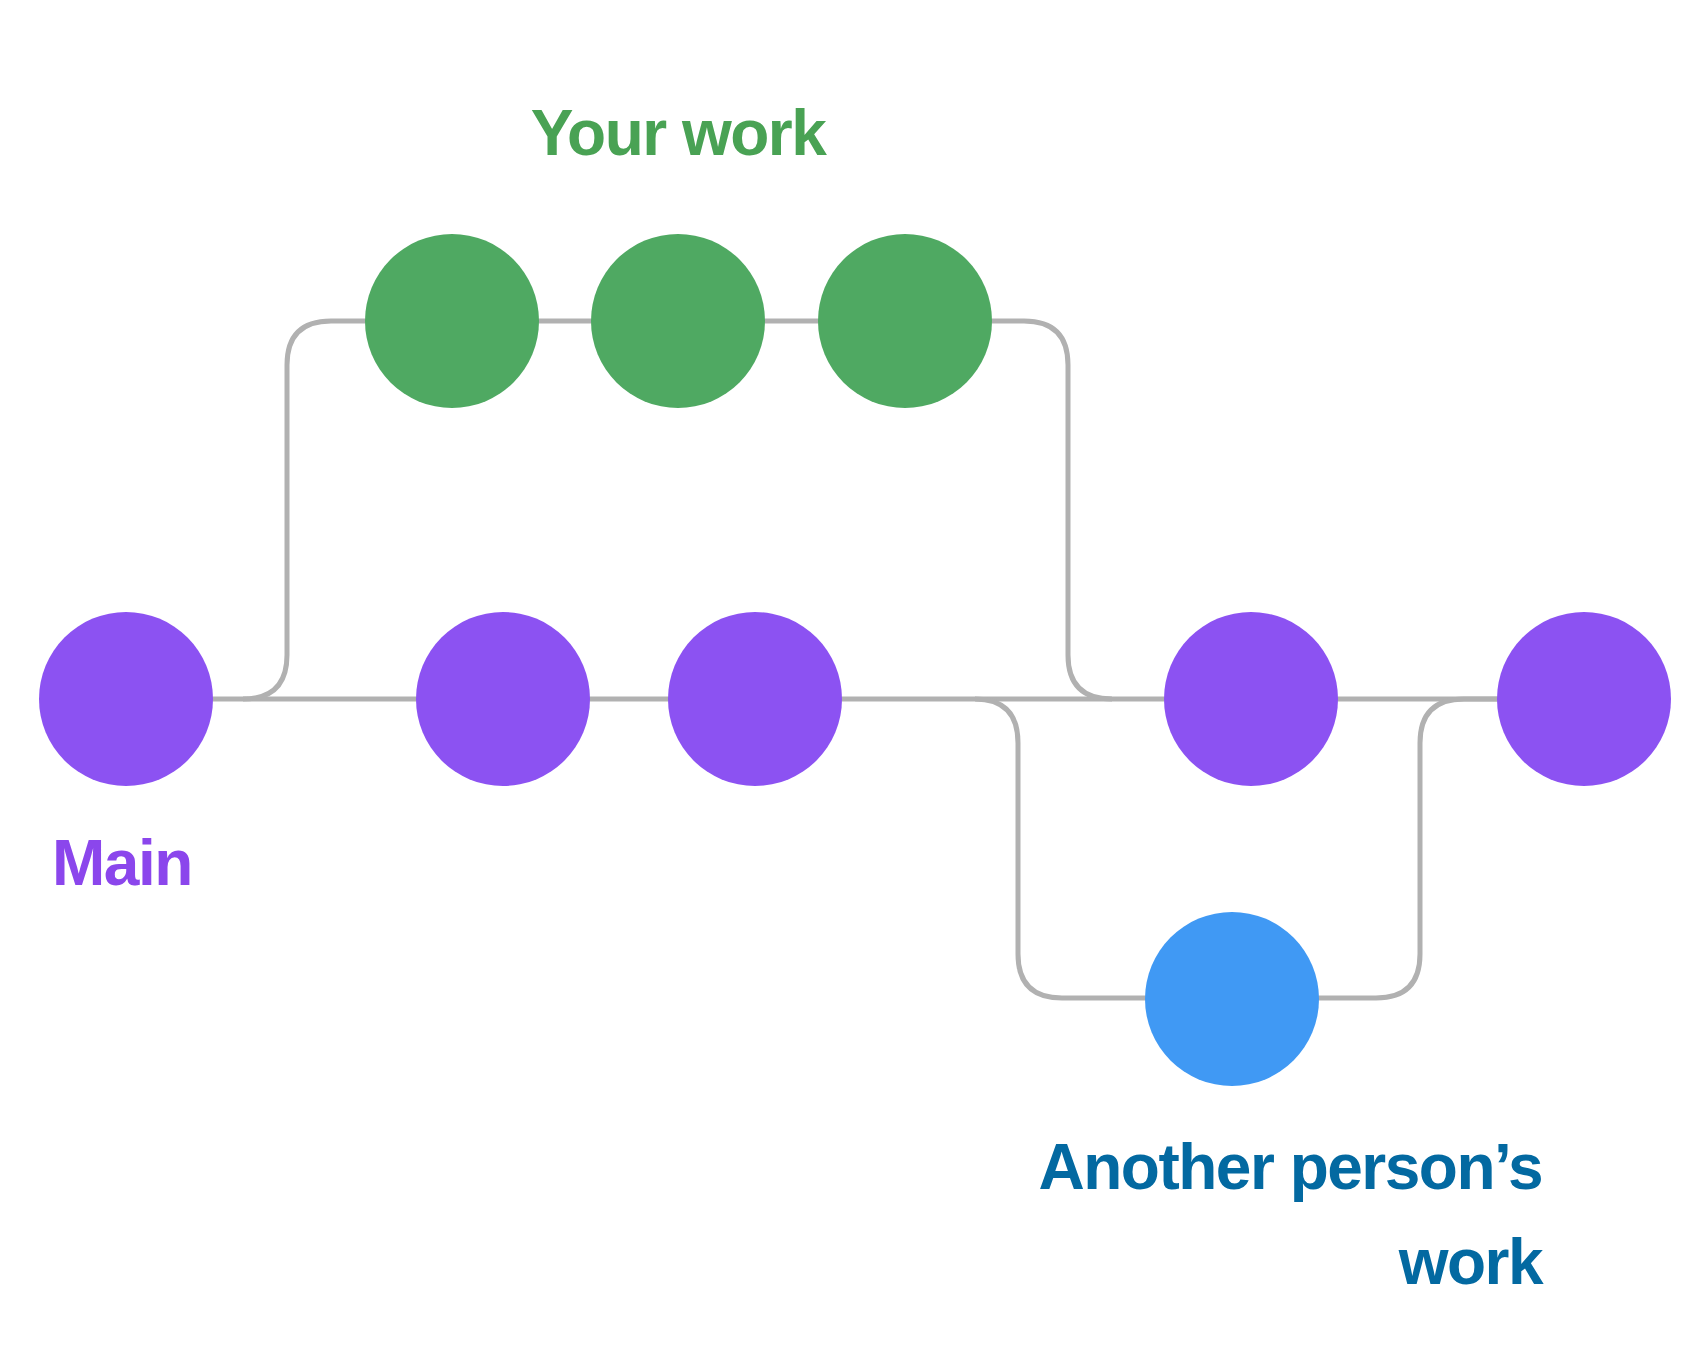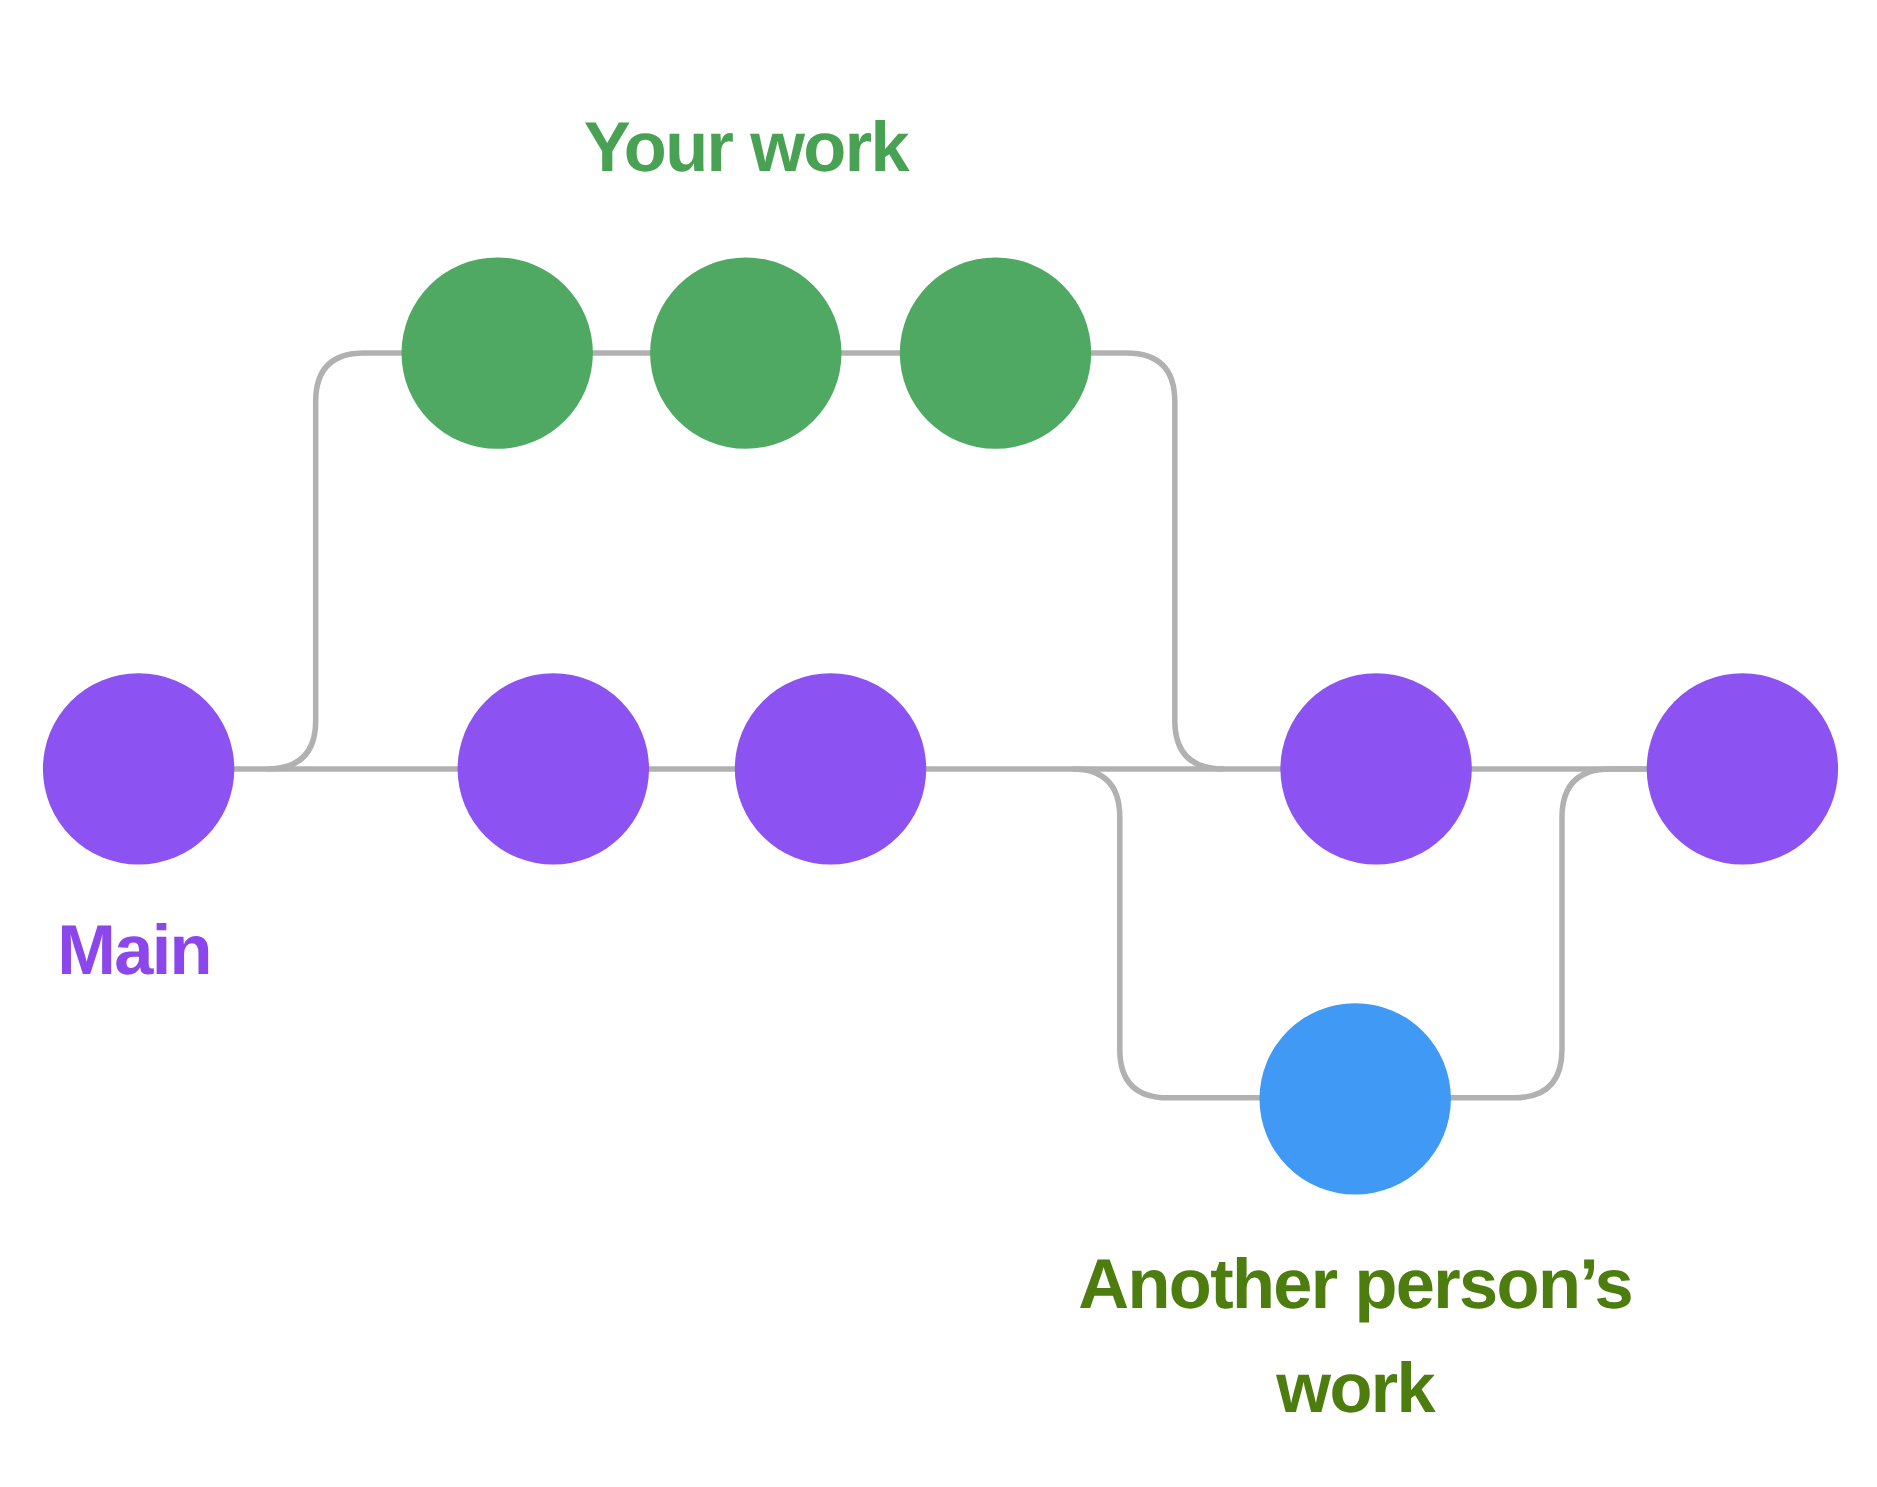--- a/index.html
+++ b/index.html
@@ -71,15 +71,15 @@
 
     <g>
       <circle cx="1232" cy="999" r="87" fill="#4099f4"></circle>
     </g>
   </svg>
 
   <div class="label label-main" style="color: rgb(139, 70, 236);">Main</div>
 
   <div class="label label-your-work" style="color: rgb(73, 162, 84);">Your work</div>
 
-  <div class="label label-another" style="color: #4d7c0f;">Another person’s work</div>
+  <div class="label label-another" style="color: #0369a1; text-align: right;">Another person’s work</div>
 
 </div>
 
 </body></html>

